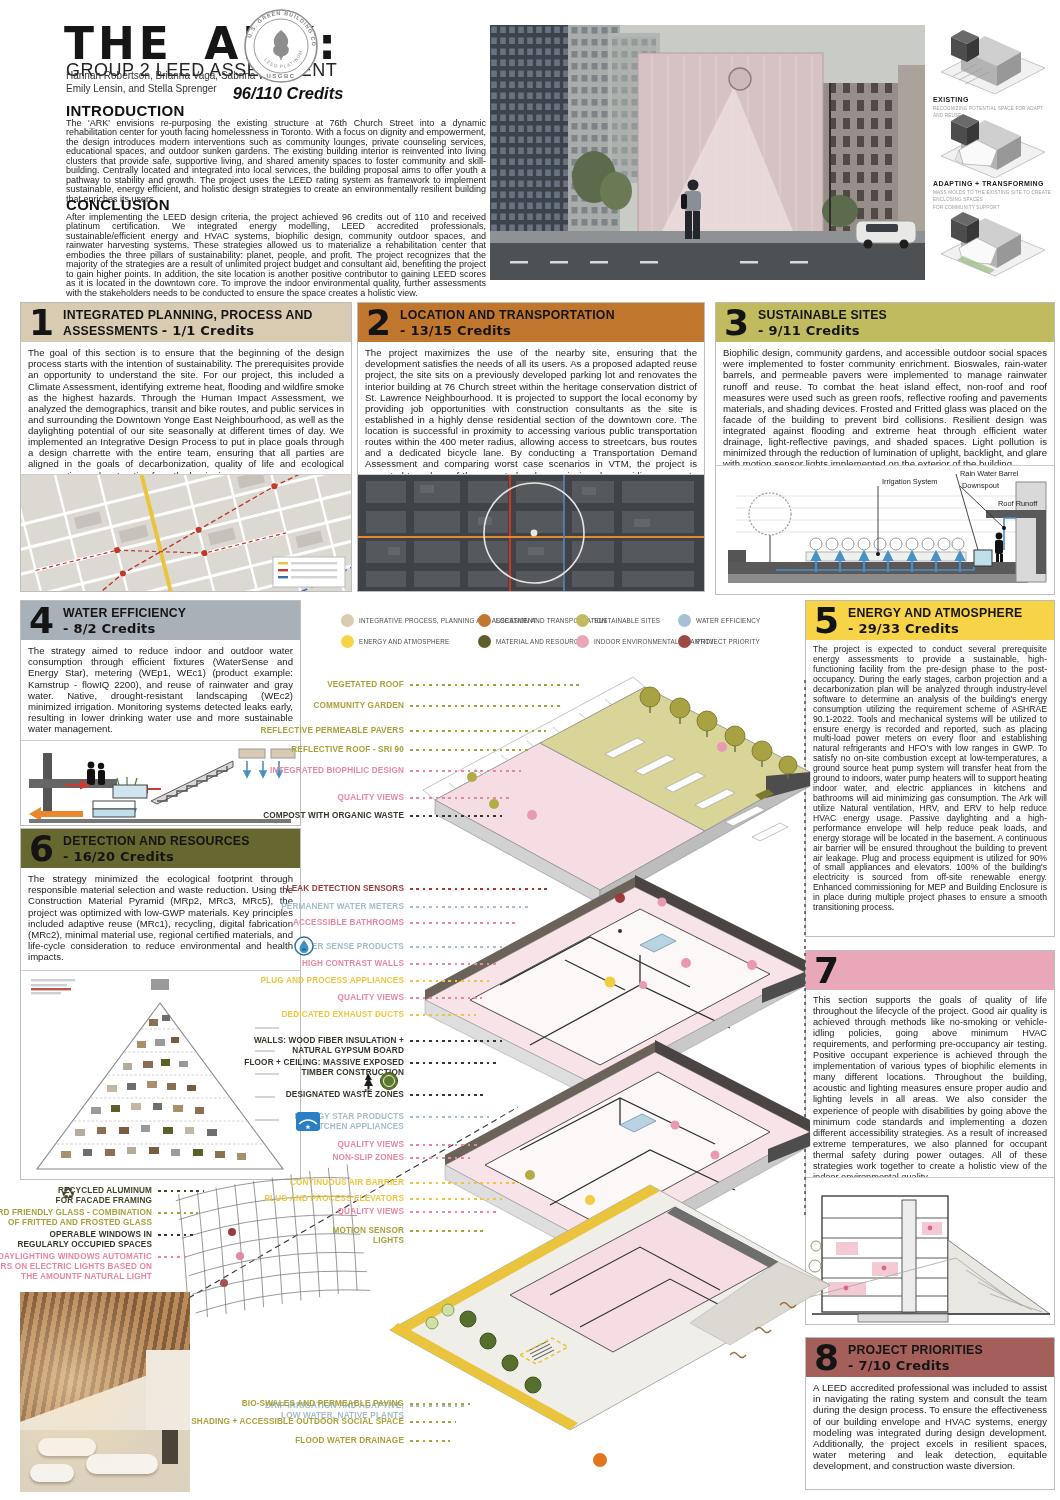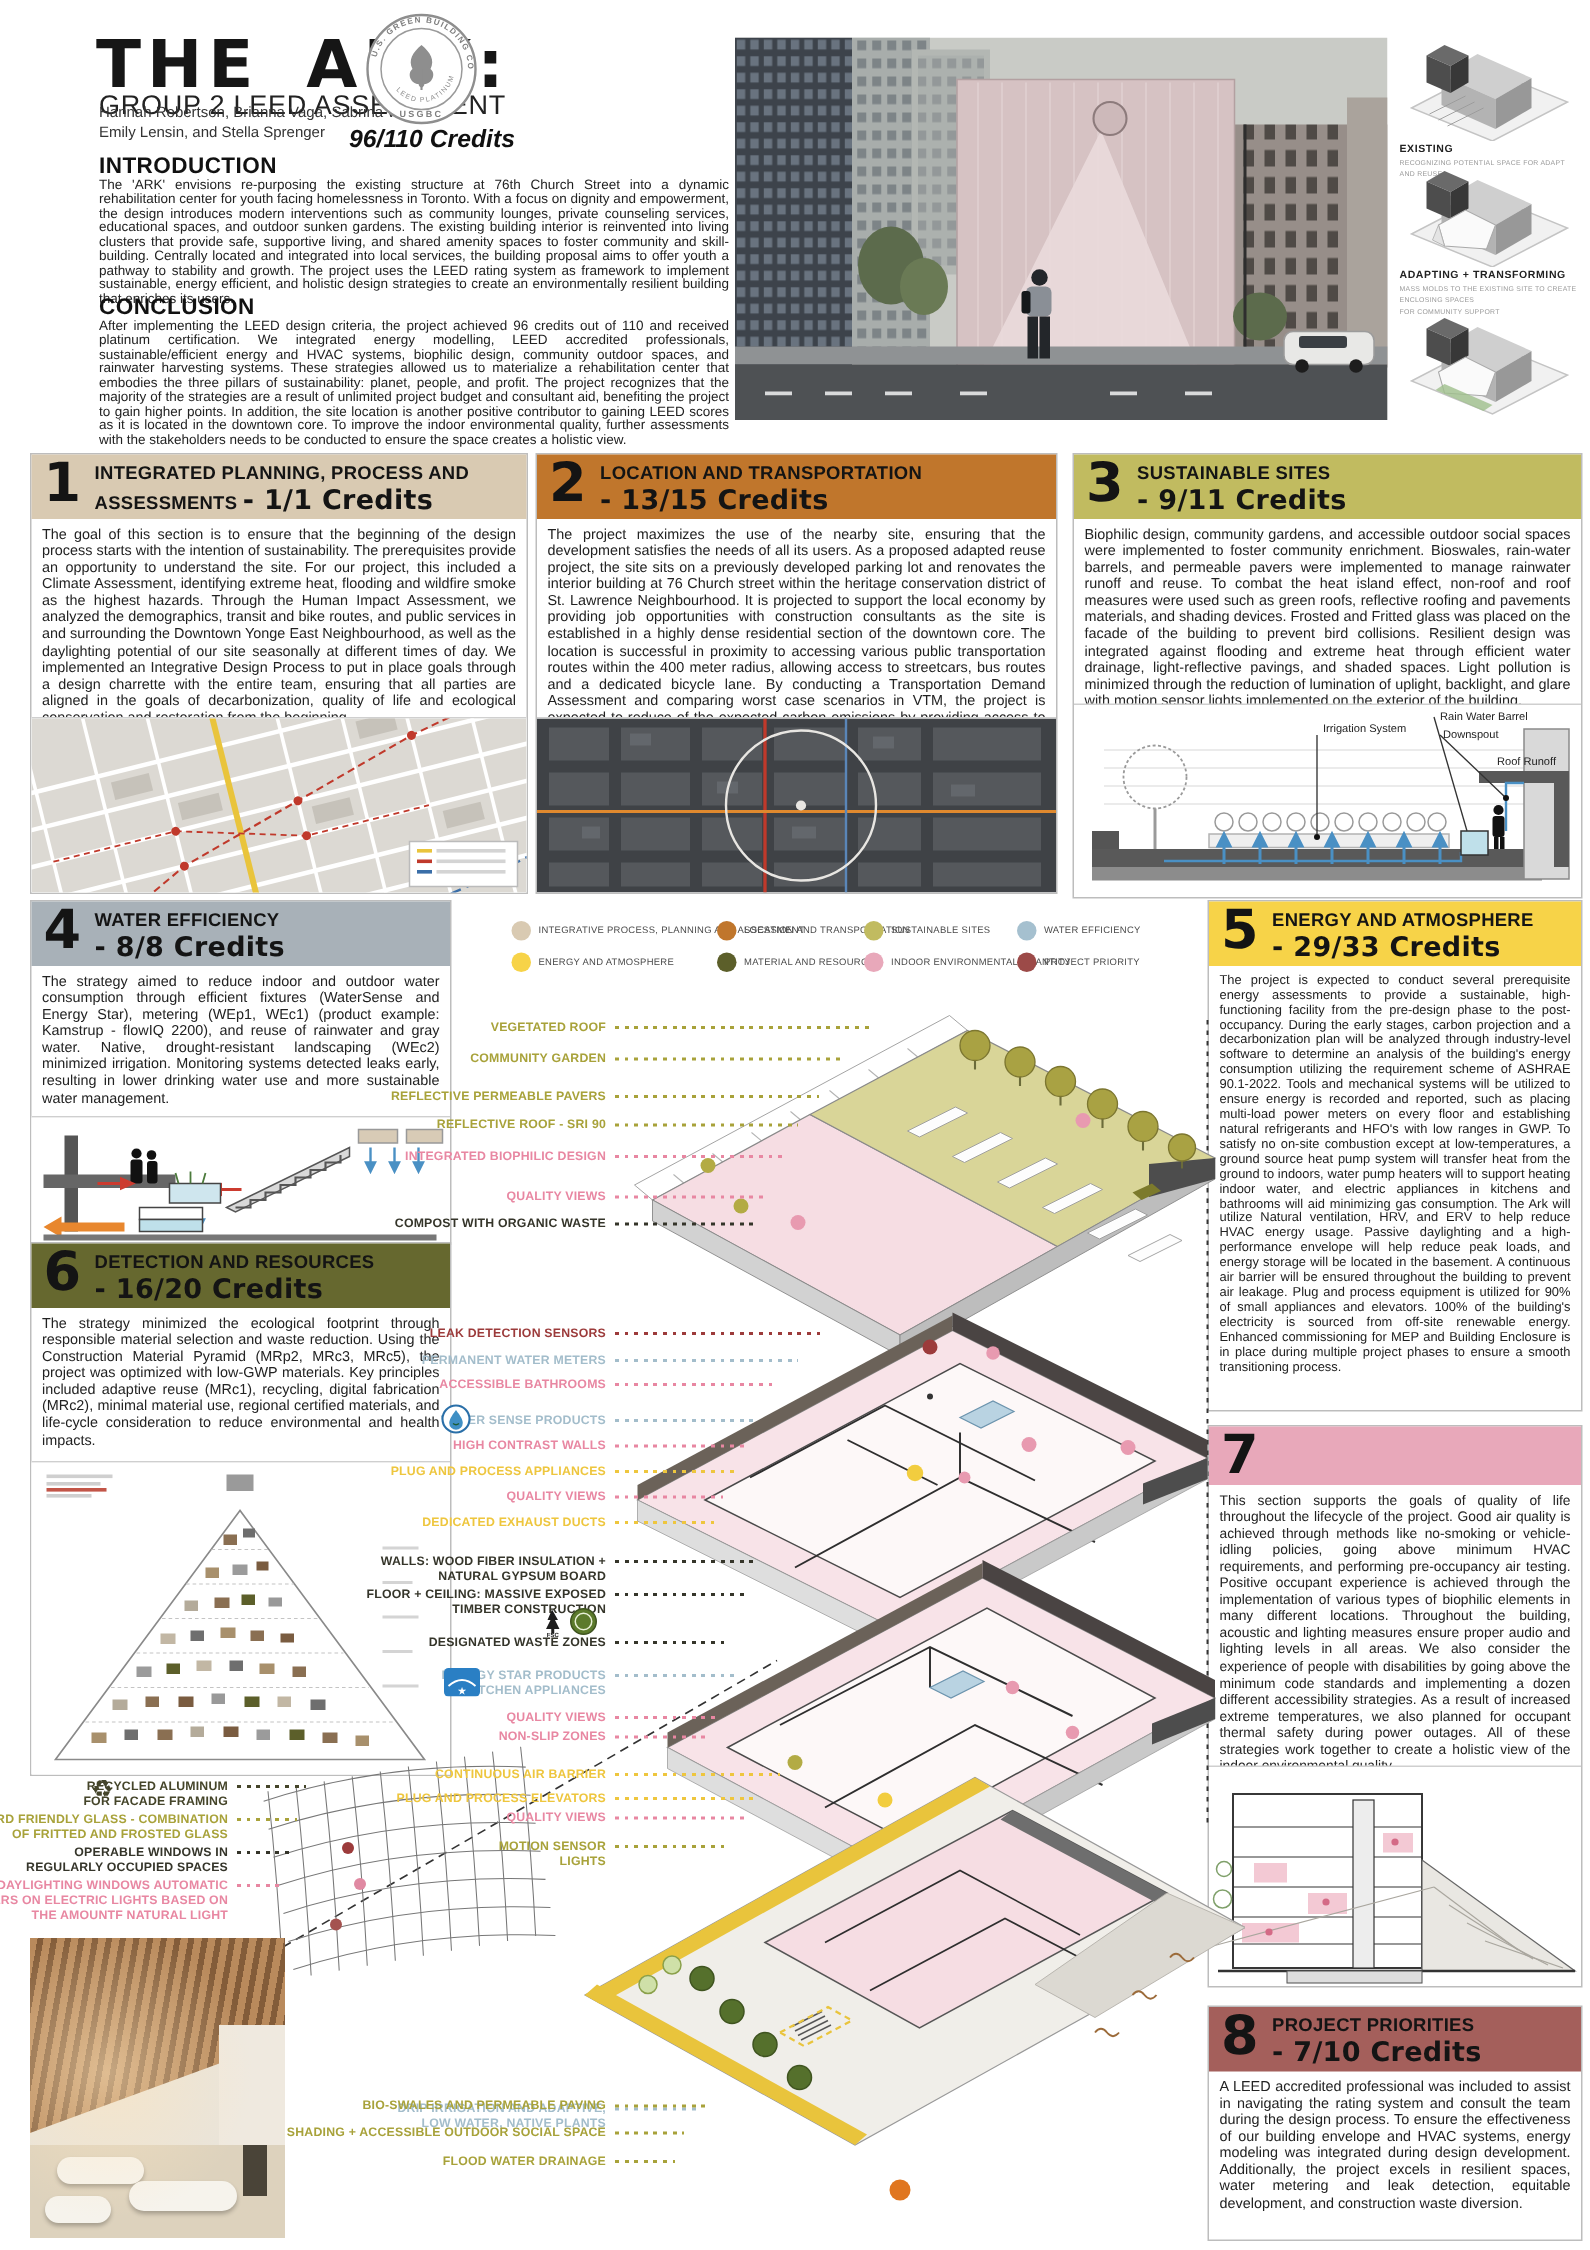--- a/index.html
+++ b/index.html
@@ -10,21 +10,21 @@
   .poster-sub{left:66px;top:60px;font-size:18px;font-weight:500;letter-spacing:.5px;color:#222;}
   .authors{left:66px;top:70px;font-size:10px;line-height:1.25;color:#333;white-space:pre-line;}
   .credits-total{left:212px;top:84px;width:152px;text-align:center;font-size:16.5px;font-weight:800;color:#111;font-style:italic;}
   .h2{font-size:15px;font-weight:800;letter-spacing:.3px;color:#111;}
   .para{width:420px;font-size:9px;line-height:1.05;text-align:justify;color:#222;}
   
   .sec{position:absolute;border:1px solid #bdbdbd;background:#fff;box-sizing:border-box;}
   .sec-h{display:flex;align-items:flex-start;padding:3px 6px 2px 8px;box-sizing:border-box;}
   .sec-num{font-size:36px;font-weight:800;line-height:.95;color:#141414;margin-right:9px;font-family:"DejaVu Sans",sans-serif;}
   .sec-t{font-size:12.3px;font-weight:600;letter-spacing:.2px;line-height:1.18;color:#141414;padding-top:2px;}
-  .sec-cred{font-weight:800;font-size:18px;font-family:"DejaVu Sans",sans-serif;}
+  .sec-cred{font-weight:800;font-size:13px;font-family:"DejaVu Sans",sans-serif;}
   .blk{display:block;}
   .sec-b{padding:5px 7px;font-size:9.6px;line-height:1.16;text-align:justify;color:#222;overflow:hidden;box-sizing:border-box;}
   .graphic{display:block;border-top:1px solid #cfcfcf;background:#fff;}
   
   .lg{position:absolute;display:flex;align-items:center;height:14px;}
   .lgdot{width:13px;height:13px;border-radius:50%;margin-right:5px;flex:0 0 auto;}
   .lgt{font-size:6.3px;letter-spacing:.2px;color:#4a4a4a;font-weight:500;white-space:nowrap;}
   
   .axl{position:absolute;right:656px;width:240px;text-align:right;font-size:8.2px;font-weight:700;letter-spacing:.15px;line-height:1.2;white-space:pre-line;}
   .axl::after{content:"";position:absolute;left:100%;margin-left:6px;top:4px;height:2.4px;width:var(--dw,70px);
@@ -367,21 +367,21 @@
     <line x1="244" y1="20" x2="288" y2="62" stroke="#333" stroke-width="0.9"></line>
       <circle cx="288" cy="62" r="2" fill="#111"></circle>
     <text x="246" y="22" font-size="7.4" fill="#222">Downspout</text>
     <text x="282" y="40" font-size="7.4" fill="#222">Roof Runoff</text>
   </svg>
 </section>
 
 <section class="sec" style="left:20px;top:600px;width:281px">
   <div class="sec-h" style="background:#a8b1b8">
     <div class="sec-num">4</div>
-    <div class="sec-t"><span>WATER EFFICIENCY</span><span class="sec-cred blk">- 8/8 Credits</span></div>
+    <div class="sec-t"><span>WATER EFFICIENCY</span><span class="sec-cred blk">- 8/2 Credits</span></div>
   </div>
   <div class="sec-b" style="height:100px">The strategy aimed to reduce indoor and outdoor water consumption through efficient fixtures (WaterSense and Energy Star), metering (WEp1, WEc1) (product example: Kamstrup - flowIQ 2200), and reuse of rainwater and gray water. Native, drought-resistant landscaping (WEc2) minimized irrigation. Monitoring systems detected leaks early, resulting in lower drinking water use and more sustainable water management.</div>
   <svg class="graphic" width="279" height="84" viewBox="0 0 279 84">
     <rect width="279" height="84" fill="#fff"></rect>
     <rect x="22" y="12" width="9" height="64" fill="#555"></rect>
     <rect x="8" y="38" width="88" height="9" fill="#666"></rect>
     <g fill="#111">
       <circle cx="70" cy="24" r="3.4"></circle>
         <rect x="66" y="28" width="8" height="16" rx="2"></rect>
       <circle cx="80" cy="25" r="3.2"></circle>

